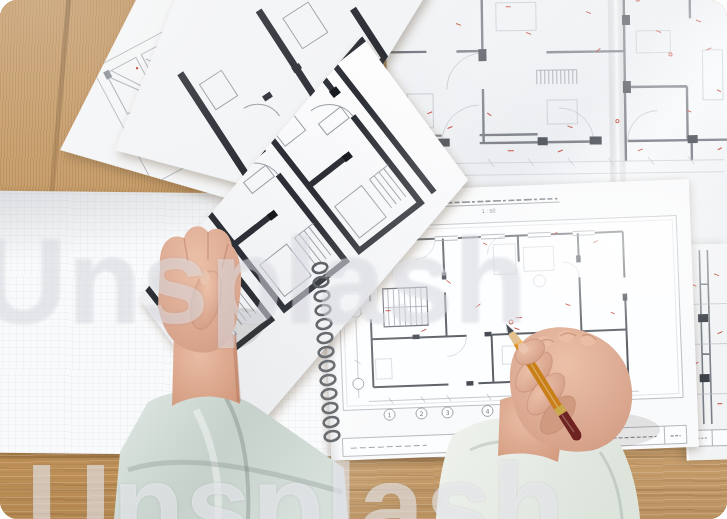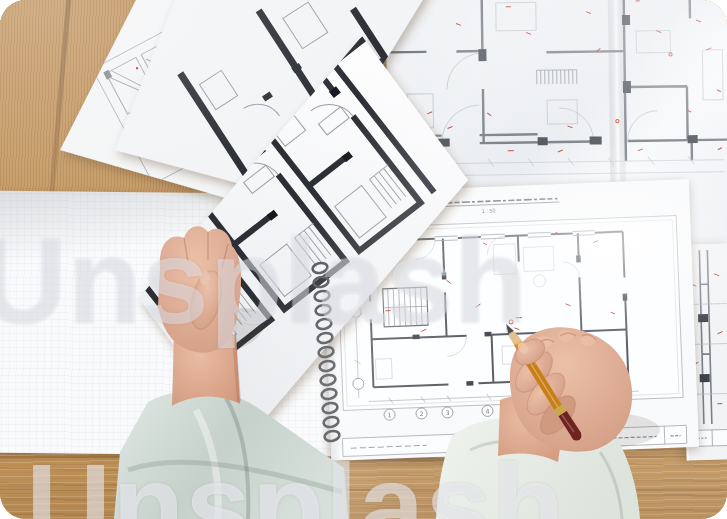--- a/index.html
+++ b/index.html
@@ -1,17 +1,17 @@
 <!DOCTYPE html>
 <html style="--color-wood: #c79e6c; --color-wood-seam: #60401f; --color-paper-white: #f9fafb; --color-paper-gray: #edeff2; --color-plan-bold: #2c3036; --color-plan-medium: #5b6067; --color-plan-light: #b9bec6; --color-plan-red: #c0392b; --color-skin: #d9a78f; --color-skin-shadow: #b97f6b; --color-sleeve-left: #ccd6d0; --color-sleeve-right: #eaeee9; --color-pencil-body: #e89c2e; --color-pencil-ferrule: #c9a84c; --color-pencil-end: #6f2320; --color-spiral: #54585c;"><head>
 <meta charset="utf-8">
 <style>
   html,body{margin:0;padding:0;background:#ffffff;}
   .photo{
-    position:relative;width:727px;height:519px;border-radius:26px;overflow:hidden;
+    position:relative;width:727px;height:519px;border-radius:18px;overflow:hidden;
     background:var(--color-wood,#c79e6c);
     font-family:"Liberation Sans",sans-serif;
   }
   .photo *{position:absolute;}
   
   .wood{
     left:0;top:0;width:727px;height:519px;
     background:
       repeating-linear-gradient(179deg, rgba(255,240,214,.20) 0 1px, transparent 1px 3px, rgba(122,84,46,.10) 3px 4px, transparent 4px 7px),
       repeating-linear-gradient(181deg, rgba(102,70,38,.12) 0 2px, transparent 2px 15px),

